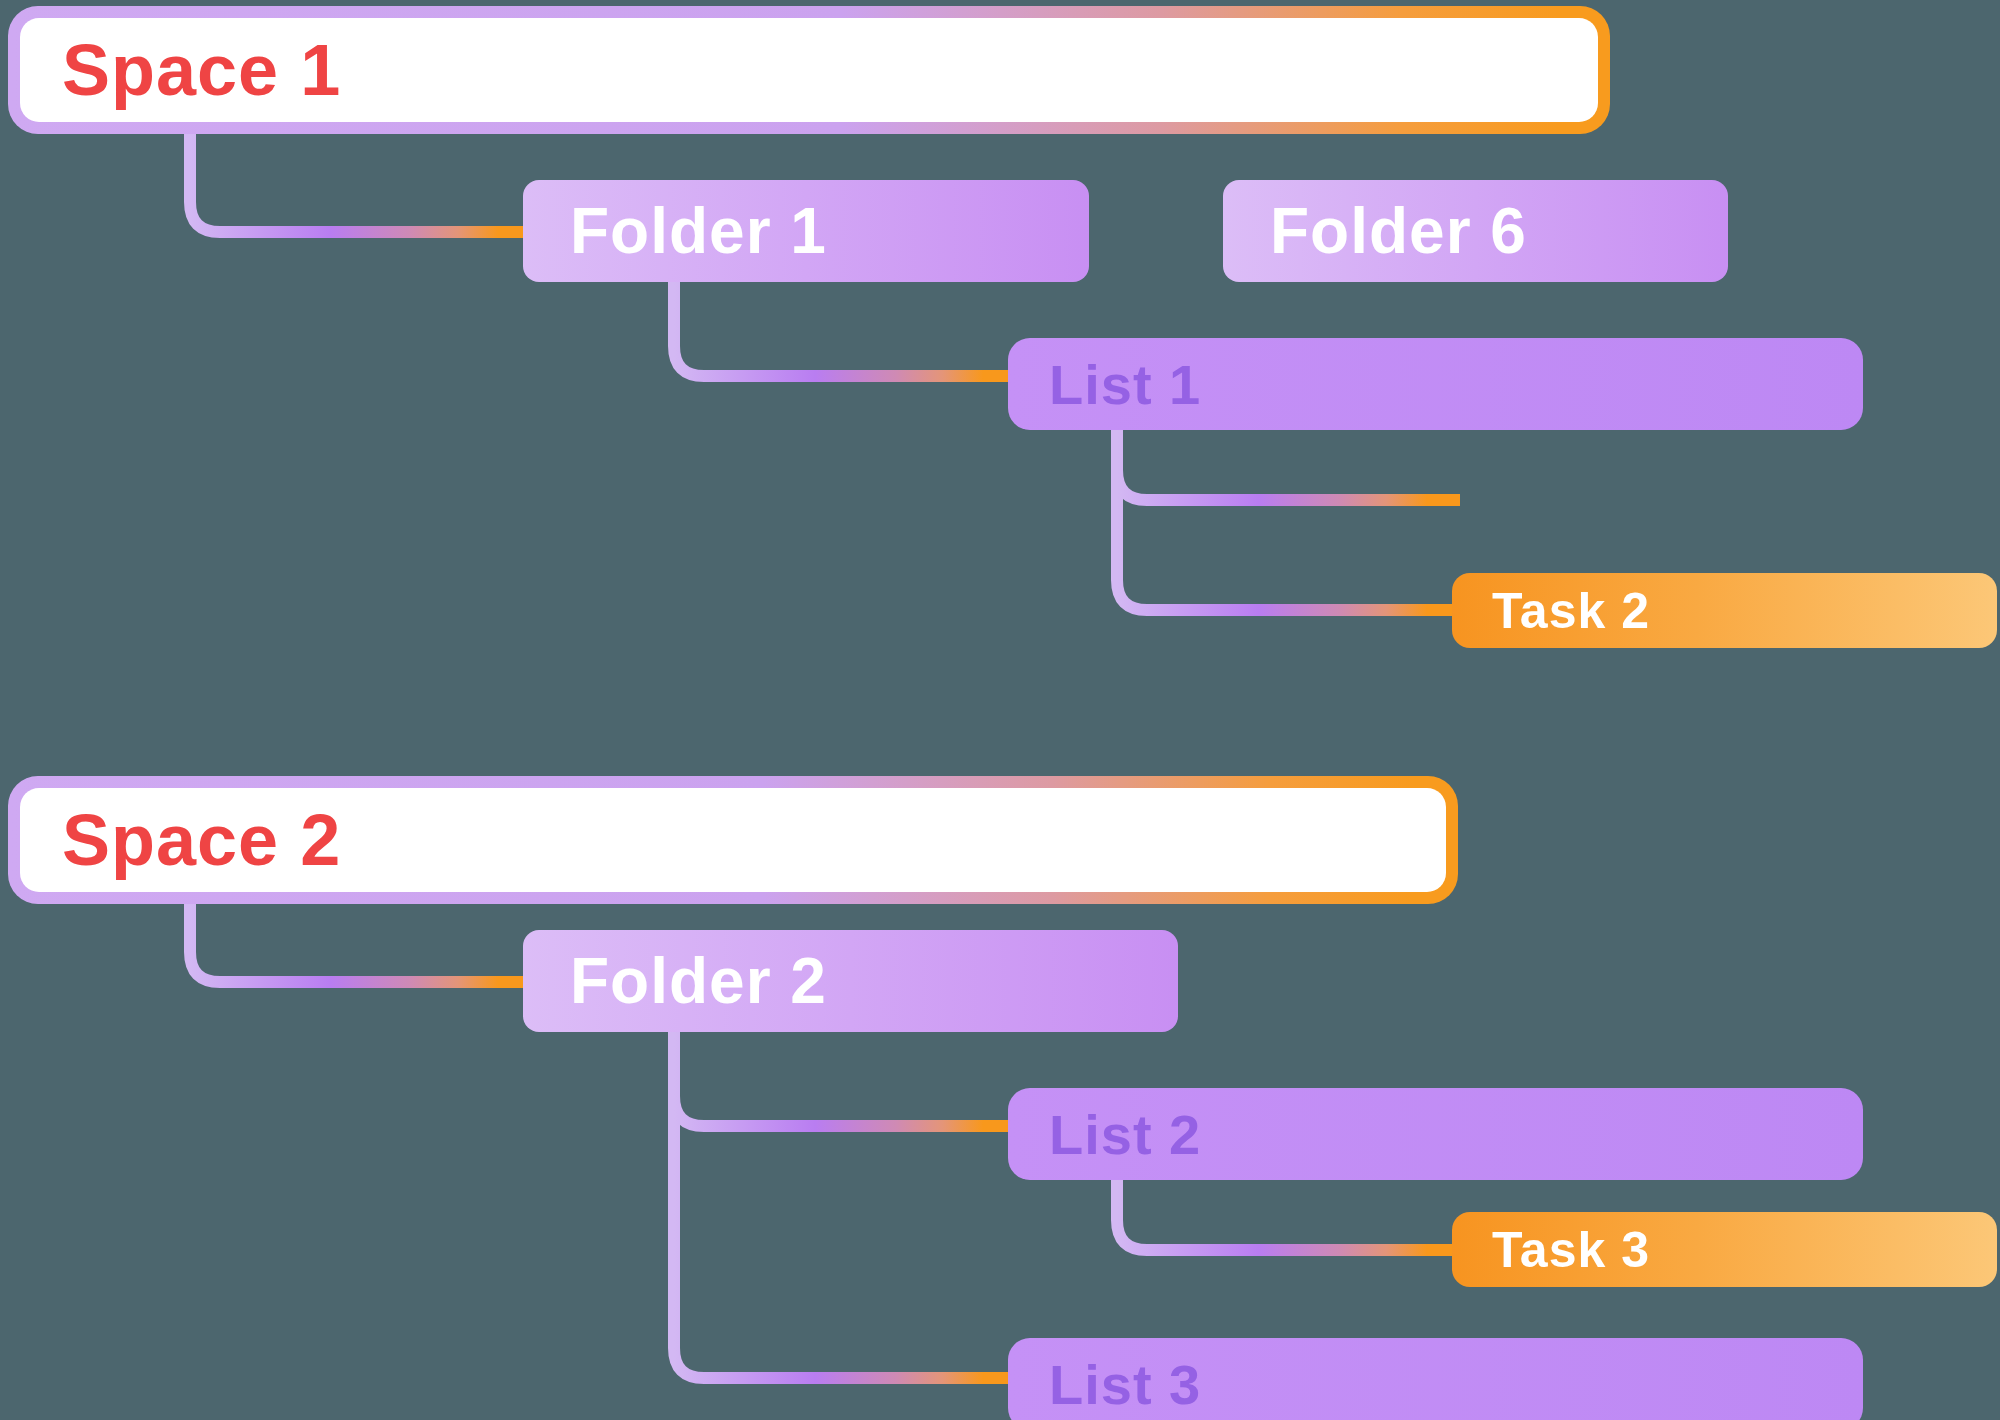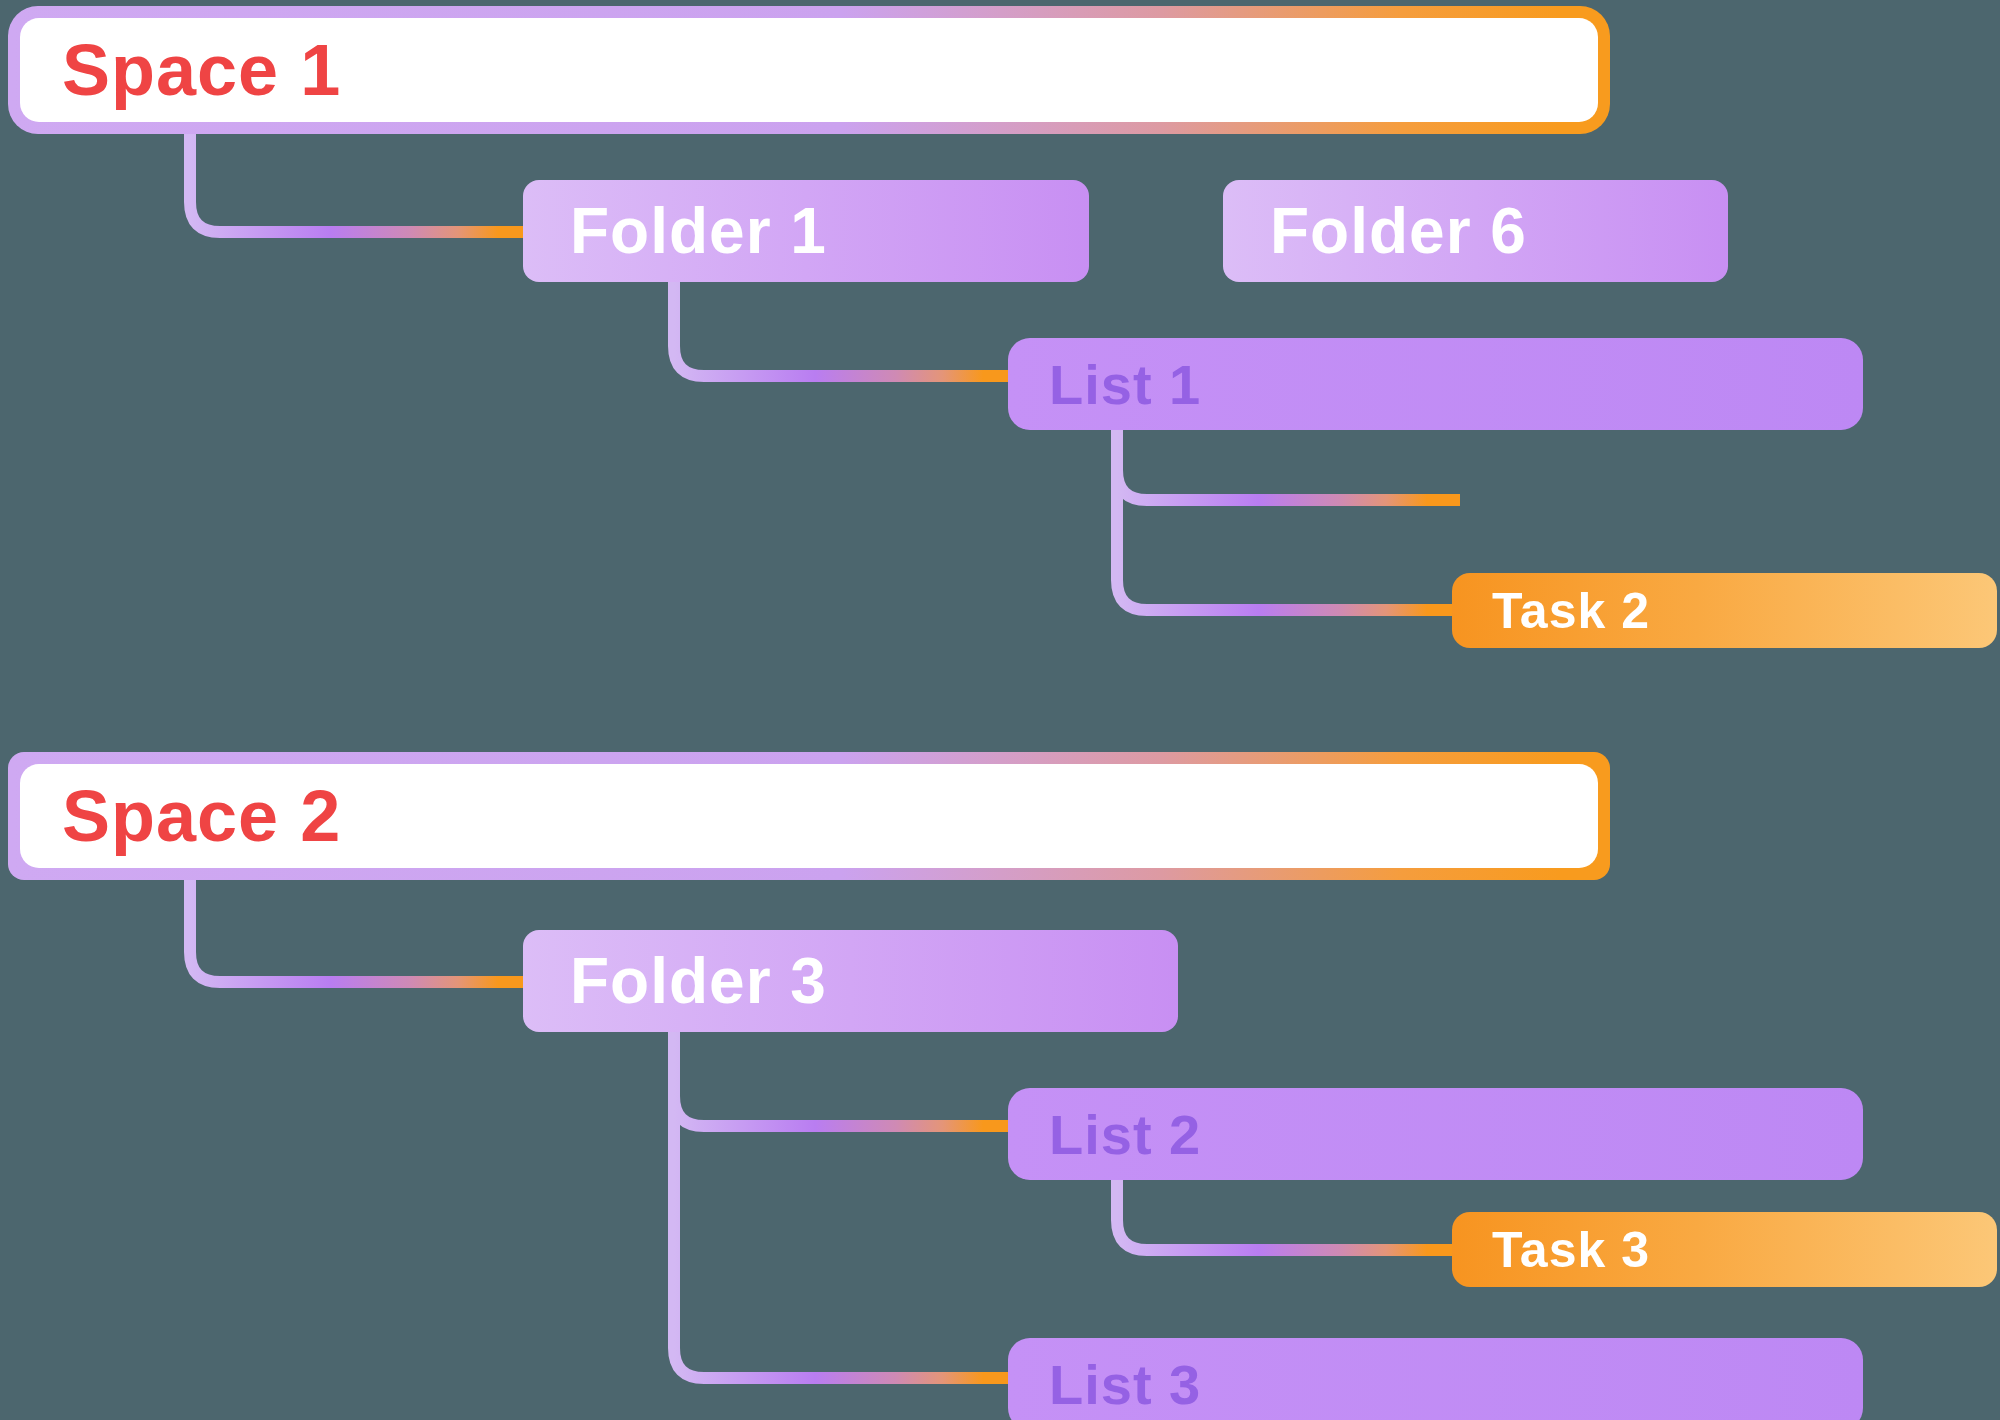--- a/index.html
+++ b/index.html
@@ -25,21 +25,21 @@
   }
   .space-inner{
     width:100%;height:100%;
     background:#ffffff;
     border-radius:19px;
     display:flex;align-items:center;
     padding-left:42px;box-sizing:border-box;
   }
   .space-box .label{font-size:72px;color:#ef4444;}
   #space-1{left:8px;top:6px;width:1602px;height:128px;}
-  #space-2{left:8px;top:752px;width:1602px;height:128px;border-radius:16px;}
+  #space-2{left:8px;top:776px;width:1450px;height:128px;}
 
   
   .folder-box{
     border-radius:16px;
     background:linear-gradient(90deg,#dcbdf7 0%,#c88ff3 100%);
     padding-left:47px;
   }
   .folder-box .label{font-size:64px;color:#ffffff;}
   #folder-1{left:523px;top:180px;width:566px;height:102px;}
   #folder-2{left:1223px;top:180px;width:505px;height:102px;}
@@ -135,21 +135,21 @@
     <span class="label">Task 2</span>
   </div>
 
   <div class="node space-box" id="space-2">
     <div class="space-inner">
       <span class="label">Space 2</span>
     </div>
   </div>
 
   <div class="node folder-box" id="folder-3">
-    <span class="label">Folder 3</span>
+    <span class="label">Folder 2</span>
   </div>
 
   <div class="node list-box" id="list-2">
     <span class="label">List 2</span>
   </div>
 
   <div class="node task-box" id="task-3">
     <span class="label">Task 3</span>
   </div>
 

